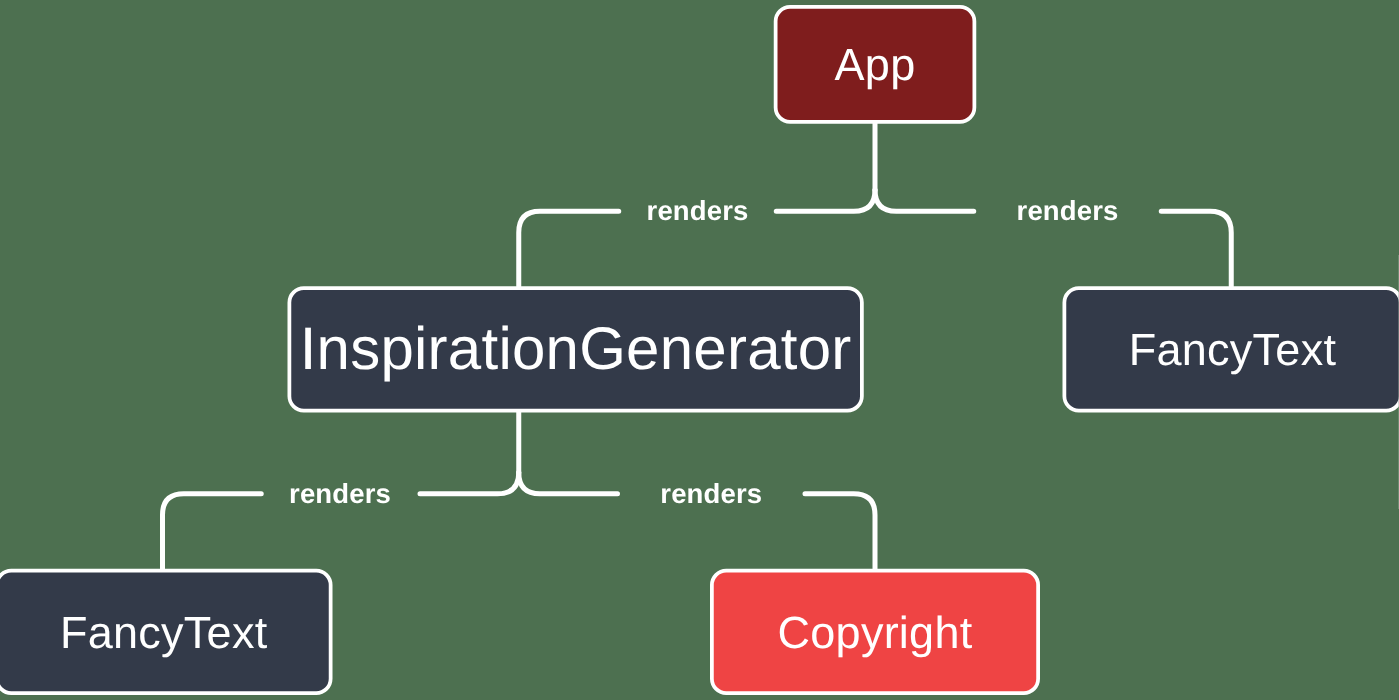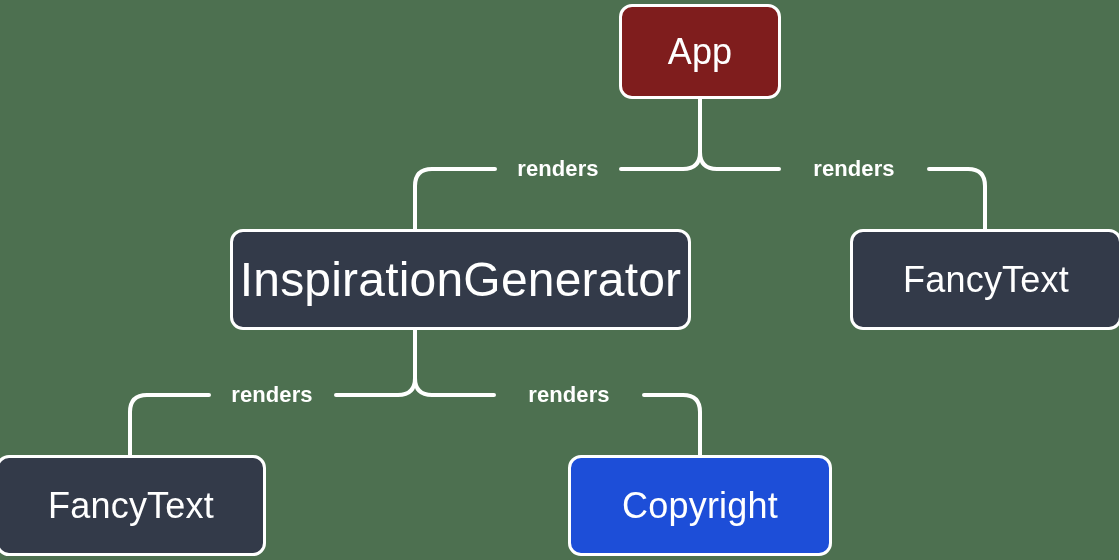--- a/index.html
+++ b/index.html
@@ -92,18 +92,18 @@
       </div>
       <div class="node-box" style="left: 199px; top: 229px; width: 461px; height: 101px; background: rgb(51, 58, 73); border-color: rgb(255, 255, 255); color: rgb(255, 255, 255); font-size: 48px; margin-left: 31px;">
         <span>InspirationGenerator</span>
       </div>
       <div class="node-box" style="left: 850px; top: 229px; width: 272px; height: 101px; background: rgb(51, 58, 73); border-color: rgb(255, 255, 255); color: rgb(255, 255, 255); font-size: 36px;">
         <span>FancyText</span>
       </div>
       <div class="node-box" style="left: -4px; top: 455px; width: 270px; height: 101px; background: rgb(51, 58, 73); border-color: rgb(255, 255, 255); color: rgb(255, 255, 255); font-size: 36px;">
         <span>FancyText</span>
       </div>
-      <div class="node-box" style="left: 568px; top: 455px; width: 264px; height: 101px; background: #1d4ed8; border-color: rgb(255, 255, 255); color: rgb(255, 255, 255); font-size: 36px;">
+      <div class="node-box" style="left: 568px; top: 455px; width: 264px; height: 101px; background: #ef4444; border-color: rgb(255, 255, 255); color: rgb(255, 255, 255); font-size: 36px;">
         <span>Copyright</span>
       </div>
     </div>
 
 </div>
 
 </body></html>

